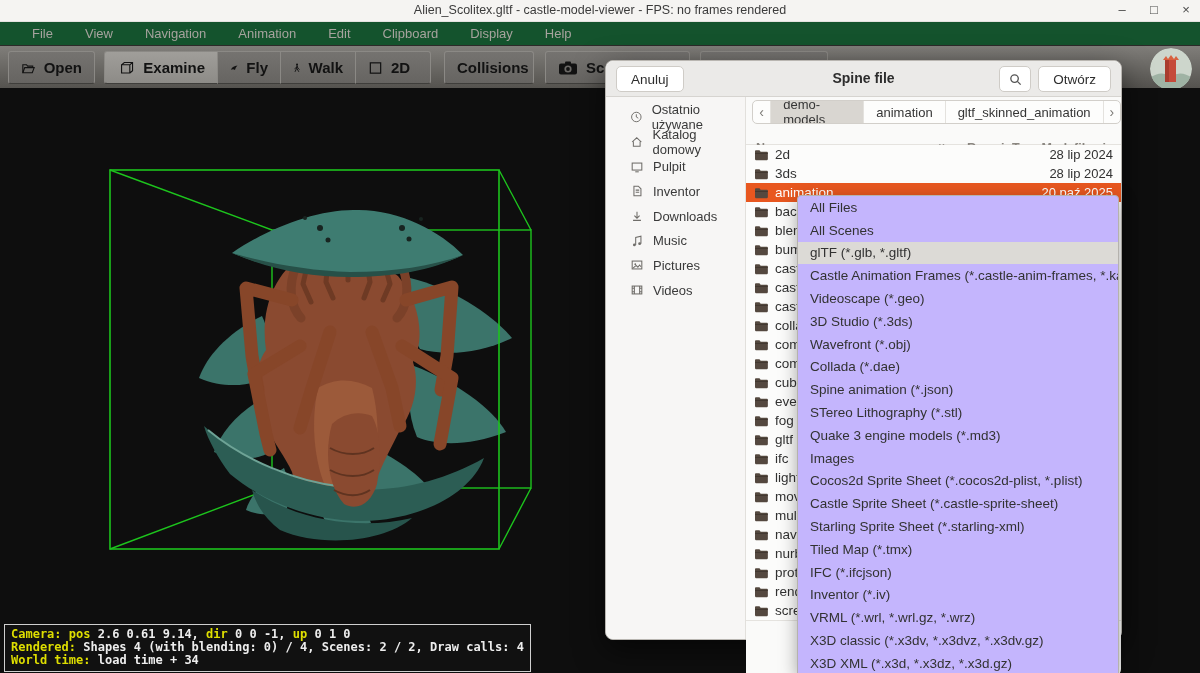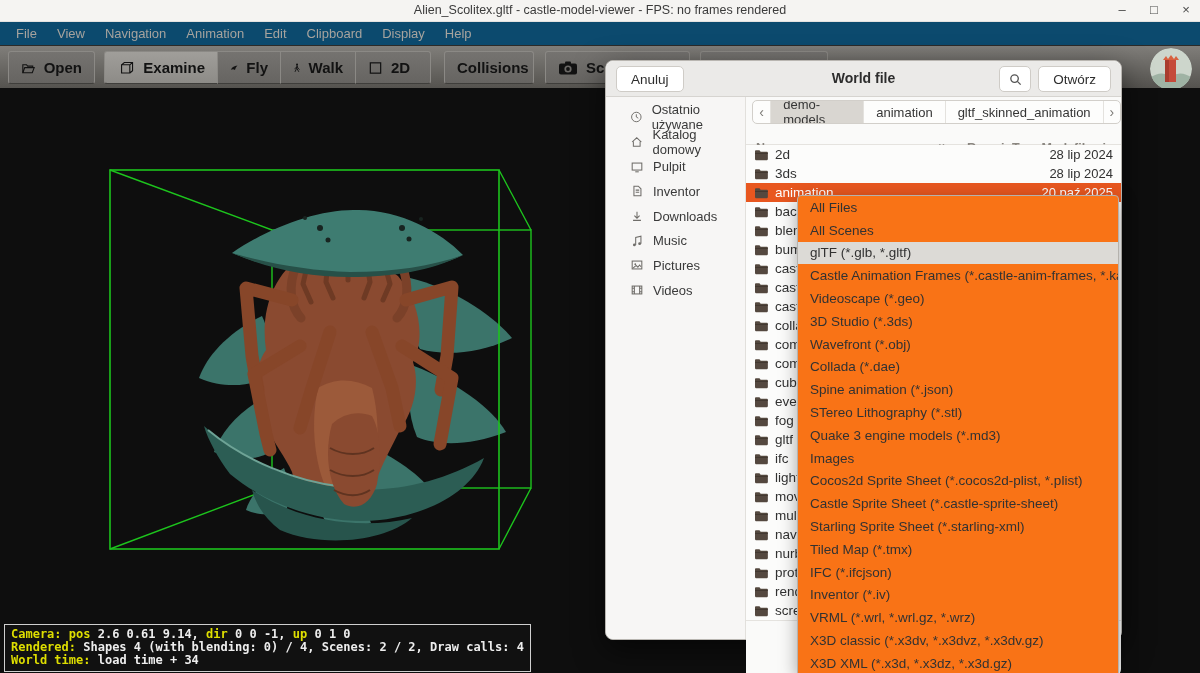--- a/index.html
+++ b/index.html
@@ -6,21 +6,21 @@
   html,body { width:1200px; height:673px; overflow:hidden; }
   body { position:relative; font-family:"Liberation Sans", sans-serif; background:#0e0e0e; }
 
   
   .titlebar { position:absolute; left:0; top:0; width:1200px; height:22px; background:#f5f4f2; border-bottom:1px solid #e4e2df; }
   .titlebar .title { position:absolute; left:0; right:0; top:3px; text-align:center; font-size:12.5px; color:#3b3b3b; }
   .winctl { position:absolute; top:2px; right:6px; display:flex; gap:16px; }
   .winctl span { font-size:13px; color:#4a4a4a; width:16px; text-align:center; cursor:default; }
 
   
-  .menubar { position:absolute; left:0; top:22px; width:1200px; height:23px; background:#0c4a6e; display:flex; align-items:center; padding-left:6px; gap:0; }
+  .menubar { position:absolute; left:0; top:22px; width:1200px; height:23px; background:#14532d; display:flex; align-items:center; padding-left:22px; gap:12px; }
   .menu-item { font-size:13px; color:#a6a39e; padding:0 10px; }
 
   
   .toolbar { position:absolute; left:0; top:45px; width:1200px; height:43px; background:linear-gradient(#807e7a,#55534f); border-top:1px solid #2c2b29;text-align:center; }
   .tbtn { position:absolute; top:5px; height:33px; display:flex; align-items:center; gap:8px; padding:0 12px; background:linear-gradient(#757370,#666461); border:1px solid #8b8985; border-bottom-color:#3f3e3b; border-radius:3px; color:#121212; font-size:15px; font-weight:600; }
   .tbtn.active { background:linear-gradient(#a09e9a,#8d8b87); }
   .tbtn .ticon { width:20px; height:18px; display:inline-flex; color:#121212; }
   .tbtn .ticon svg { width:100%; height:100%; }
   .grp { border-radius:0; border-left-width:0; }
   .grp-first { border-radius:3px 0 0 3px; border-left-width:1px; }
@@ -67,21 +67,21 @@
   .filelist { position:absolute; left:0; top:48px; width:100%; height:475px; overflow:hidden; background:#fcfcfb; }
   .frow { height:19px; display:flex; align-items:center; padding-left:8px; font-size:13.5px; color:#323232; position:relative; }
   .frow .ficon { width:14px; height:12px; margin-right:7px; display:inline-flex; flex:0 0 auto; }
   .frow .ficon svg { width:100%; height:100%; }
   .frow .fname { white-space:nowrap; }
   .frow .fdate { position:absolute; right:8px; font-size:13px; }
   .frow.selected { background:#e8571f; color:#ffffff; }
   .dlg-bottom { position:absolute; left:0; top:523px; width:100%; height:57px; background:#fafaf9; border-top:1px solid #e5e3df; border-radius:0 0 8px 0; }
 
   
-  .dropdown { position:absolute; left:797px; top:195px; width:322px; height:479px; background:#f97316; border:1px solid #b5b2ad; border-radius:4px 4px 0 0; box-shadow:0 5px 18px rgba(0,0,0,.35); z-index:6; overflow:hidden; }
+  .dropdown { position:absolute; left:797px; top:195px; width:322px; height:479px; background:#c4b5fd; border:1px solid #b5b2ad; border-radius:4px 4px 0 0; box-shadow:0 5px 18px rgba(0,0,0,.35); z-index:6; overflow:hidden; }
   .dd-item { height:22.8px; display:flex; align-items:center; padding-left:12px; font-size:13.5px; color:#323232; white-space:nowrap; }
   .dd-item.selected { background:#dcdad6; }
 </style>
 </head>
 <body>
 
 <div class="titlebar">
   <div class="title">Alien_Scolitex.gltf - castle-model-viewer - FPS: no frames rendered</div>
   <div class="winctl">
     <span>–</span>
@@ -245,21 +245,21 @@
 
     <rect x="110" y="82" width="389" height="379" stroke="#1dc41d" stroke-width="1.6" fill="none"></rect>
   </svg>
 
   <div class="statusbox"><div class="st-line"><span class="st-label">Camera: </span><span class="st-label">pos </span><span class="st-value">2.6 0.61 9.14, </span><span class="st-label">dir </span><span class="st-value">0 0 -1, </span><span class="st-label">up </span><span class="st-value">0 1 0</span></div><div class="st-line"><span class="st-label">Rendered: </span><span class="st-value">Shapes 4 (with blending: 0) / 4, Scenes: 2 / 2, Draw calls: 4</span></div><div class="st-line"><span class="st-label">World time: </span><span class="st-value">load time + 34</span></div></div>
 </div>
 
 <div class="dialog">
   <div class="dlg-header">
     <div class="dlg-btn btn-cancel">Anuluj</div>
-    <div class="dlg-title">World file</div>
+    <div class="dlg-title">Spine file</div>
     <div class="dlg-btn btn-search">
         <span class="sicon" style="display:inline-flex;width:15px;height:15px">
           <svg viewBox="0 0 16 16">
             <circle cx="7" cy="7" r="4" fill="none" stroke="currentColor" stroke-width="1.4"></circle>
             <path d="m10 10 3.5 3.5" stroke="currentColor" stroke-width="1.4"></path>
           </svg>
         </span>
       </div>
     <div class="dlg-btn btn-accept">Otwórz</div>
   </div>

